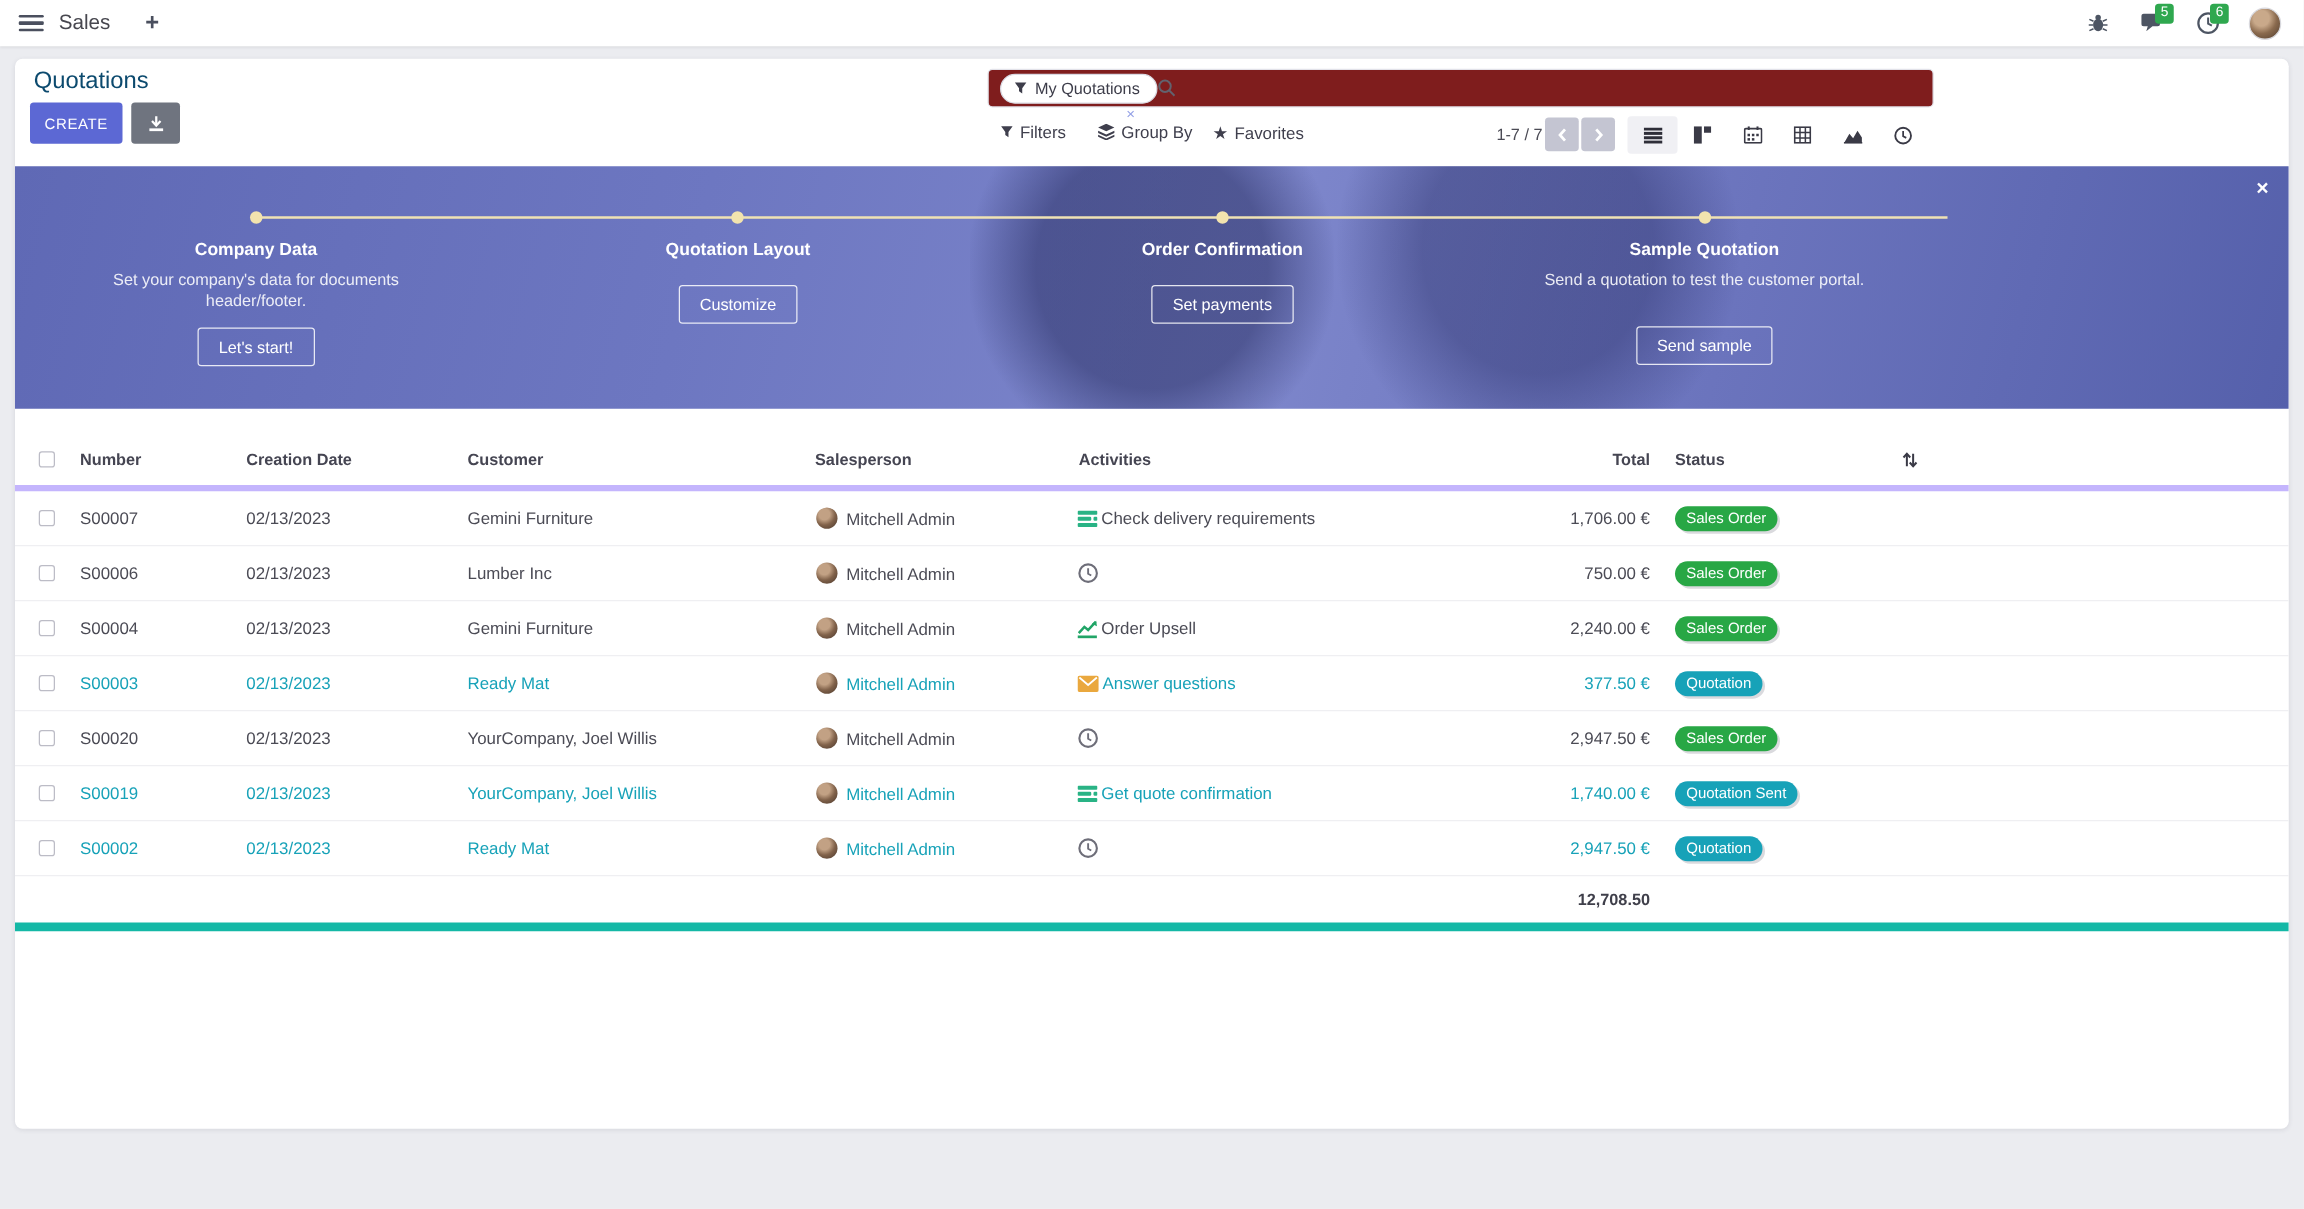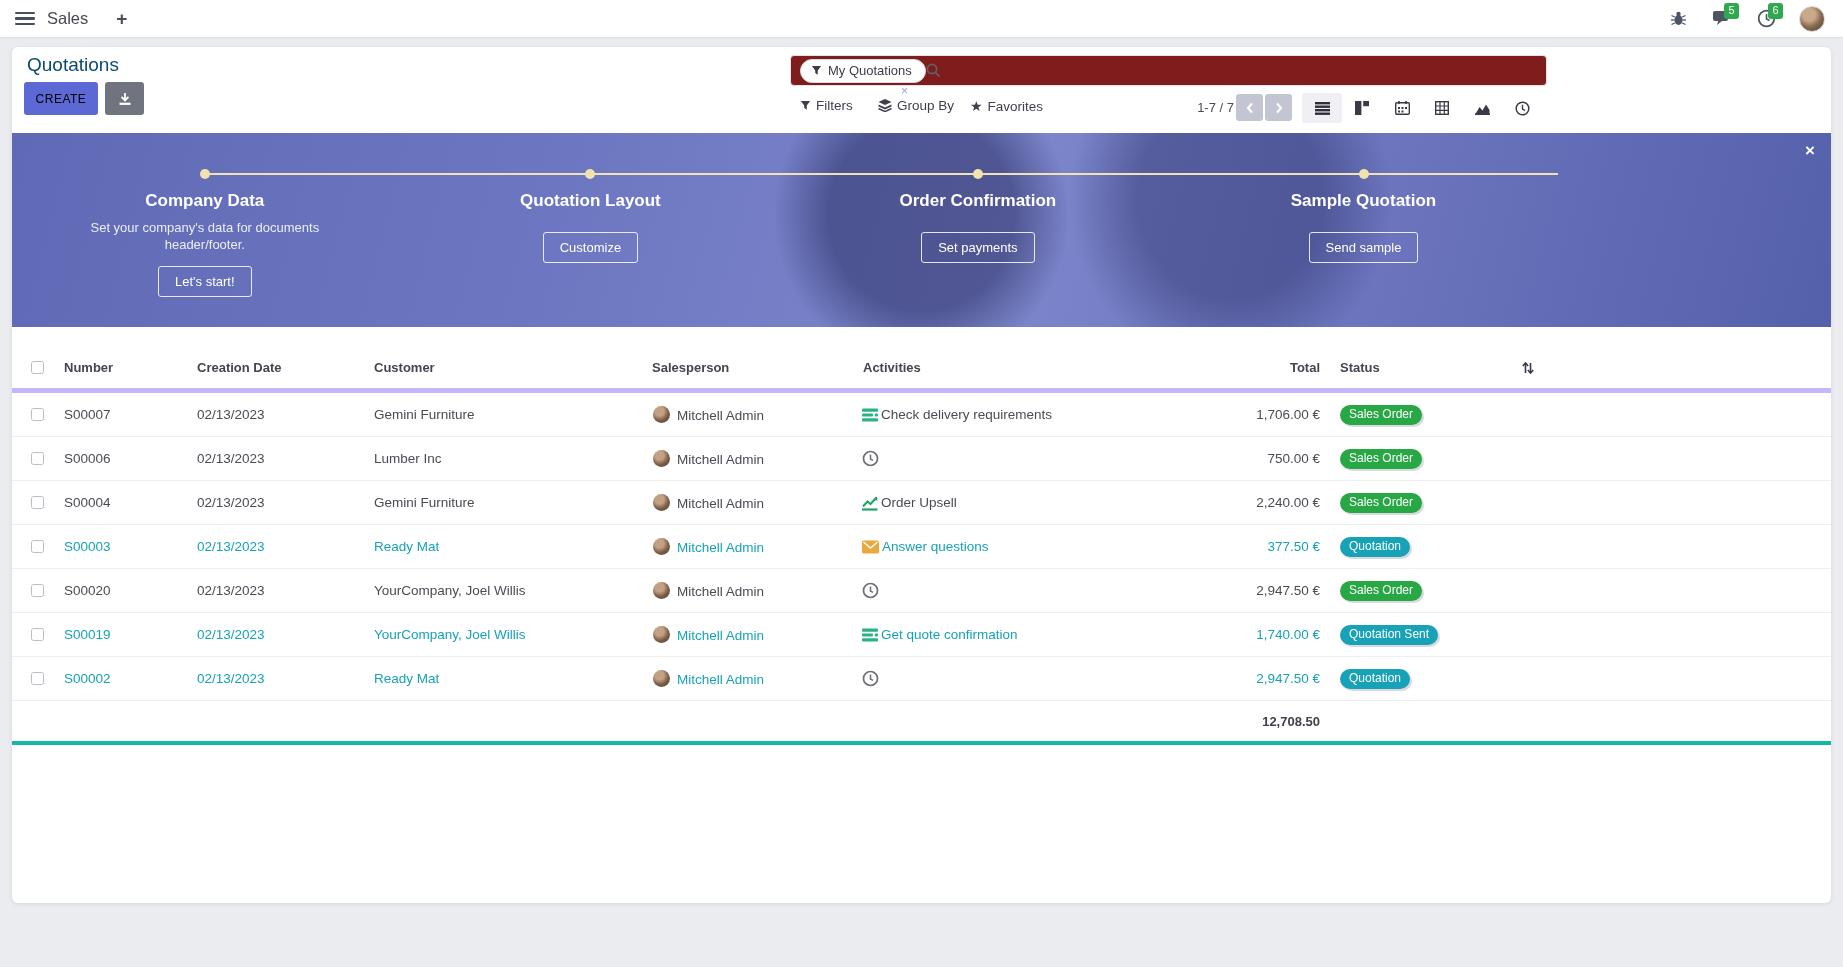--- a/index.html
+++ b/index.html
@@ -21,21 +21,21 @@
     background:radial-gradient(circle at 38% 32%, #c9a98a 0 28%, #8a6a4e 55%, #4e3b2c 100%);
     border:1px solid #d8d8dd; }
 
   
   .card { position:absolute; left:12px; top:47px; width:1819px; height:856px; background:#fff;
     border-radius:6px; box-shadow:0 1px 4px rgba(40,40,70,.10); overflow:hidden; }
 
   
   .cp-title { position:absolute; left:15px; top:7px; font-size:19px; color:#0c4a6e; }
   .btn-create { position:absolute; left:12px; top:35px; width:74px; height:33px; background:#5c68d4;
-    color:#000000; border:none; border-radius:3px; font-size:12px; letter-spacing:.5px;
+    color:#ffffff; border:none; border-radius:3px; font-size:12px; letter-spacing:.5px;
     font-family:inherit; cursor:pointer; }
   .btn-export { position:absolute; left:93px; top:35px; width:39px; height:33px; background:#6f747f;
     border:none; border-radius:3px; cursor:pointer; display:flex; align-items:center; justify-content:center; }
 
   .searchbox { position:absolute; left:778px; top:8px; width:757px; height:31px; background:#7f1d1d;
     border:1px solid #e2e2e9; border-radius:4px; display:flex; align-items:center; }
   .facet { display:flex; align-items:center; gap:6px; margin-left:9px; padding:3px 13px 4px 10px;
     border:1px solid #d9d9e2; border-radius:13px; font-size:13px; color:#3d3d4a; background:#fff; cursor:pointer; }
   .facet-x { position:absolute; left:110px; top:28px; color:#93a0e6; font-size:12px; cursor:pointer; }
   .search-ph { margin-left:10px; font-size:14px; color:#cfd2da; flex:1; }
@@ -54,21 +54,21 @@
   
   .banner { position:absolute; left:0; top:86px; width:1819px; height:194px; overflow:hidden;
     background:linear-gradient(104deg,#5f69b5 0%,#6d77c1 30%,#7d86cb 55%,#6b74bd 75%,#5560ab 100%); }
   .banner::before { content:""; position:absolute; left:42%; top:-10%; width:16%; height:130%;
     background:radial-gradient(ellipse at 50% 40%, rgba(25,30,80,.45) 0 45%, rgba(25,30,80,0) 72%); }
   .banner::after { content:""; position:absolute; left:58%; top:-15%; width:18%; height:140%;
     background:radial-gradient(ellipse at 50% 35%, rgba(30,35,90,.38) 0 40%, rgba(30,35,90,0) 70%); }
   .tl-line { position:absolute; left:10.6%; top:40px; width:74.4%; height:2px; background:#efe2b4; z-index:2; }
   .tl-dot { position:absolute; top:36px; width:10px; height:10px; border-radius:50%; background:#f2e3ae; z-index:3; }
   .step { position:absolute; top:58px; width:262px; text-align:center; z-index:3; }
-  .step h4 { color:#fff; font-size:17px; margin-bottom:9px; }
+  .step h4 { color:#fff; font-size:14px; margin-bottom:9px; }
   .step p { color:rgba(255,255,255,.88); font-size:13px; line-height:1.3; min-height:33px; }
   .step button { margin-top:12px; background:transparent; border:1px solid rgba(255,255,255,.85);
     color:#fff; font-size:13px; padding:7px 16px; border-radius:3px; font-family:inherit; cursor:pointer; }
   .banner-close { position:absolute; right:16px; top:8px; color:#fff; font-size:17px; font-weight:700;
     cursor:pointer; z-index:4; }
 
   
   .grid-row { display:grid; grid-template-columns:50px 133px 177px 278px 211px 309px 160px 175px 46px 280px;
     align-items:center; height:44px; }
   .thead { position:absolute; left:0; top:300px; width:1819px; border-bottom:5px solid #c4b5fd;
@@ -82,21 +82,21 @@
   .c-person { display:flex; align-items:flex-end; gap:7px; padding-left:3px; }
   .avatar-sm { width:17px; height:17px; border-radius:50%; flex:none;
     background:radial-gradient(circle at 38% 32%, #c2a184 0 28%, #81624a 55%, #47352a 100%); }
   .c-activity { display:flex; align-items:center; gap:3px; padding-left:1px; }
   .c-total { text-align:right; padding-right:10px; }
   .c-status { padding-left:10px; }
   .badge { display:inline-block; color:#fff; font-size:12px; padding:2.5px 9px 3.5px; border-radius:11px;
     box-shadow:2px 2px 0 0 #dadade; }
   .badge.green { background:#28a745; }
   .badge.teal  { background:#17a2b8; }
-  .tfoot { position:absolute; left:0; top:654px; width:1819px; border-bottom:4px solid #14b8a6;
+  .tfoot { position:absolute; left:0; top:654px; width:1819px; border-bottom:7px solid #14b8a6;
     font-size:13px; }
   .tfoot .c-total { font-weight:700; color:#3f3f4a; }
   .cfg { display:flex; justify-content:center; cursor:pointer; }
   svg { display:block; }
 </style>
 </head>
 <body>
 
 <div class="navbar">
   <div class="burger">
@@ -262,20 +262,21 @@
     <div class="step" style="left:calc(31.8% - 131px);">
       <h4>Quotation Layout</h4>
       <button>Customize</button>
     </div>
     <div class="step" style="left:calc(53.1% - 131px);">
       <h4>Order Confirmation</h4>
       <button>Set payments</button>
     </div>
     <div class="step" style="left:calc(74.3% - 131px);">
       <h4>Sample Quotation</h4>
+      <p>Send a quotation to test the customer portal.</p>
       <button>Send sample</button>
     </div>
     <div class="banner-close">×</div>
   </div>
 
   <div class="thead grid-row">
     <div class="c-check">
         <div class="checkbox"></div>
       </div>
     <div class="c-pad">Number</div>

